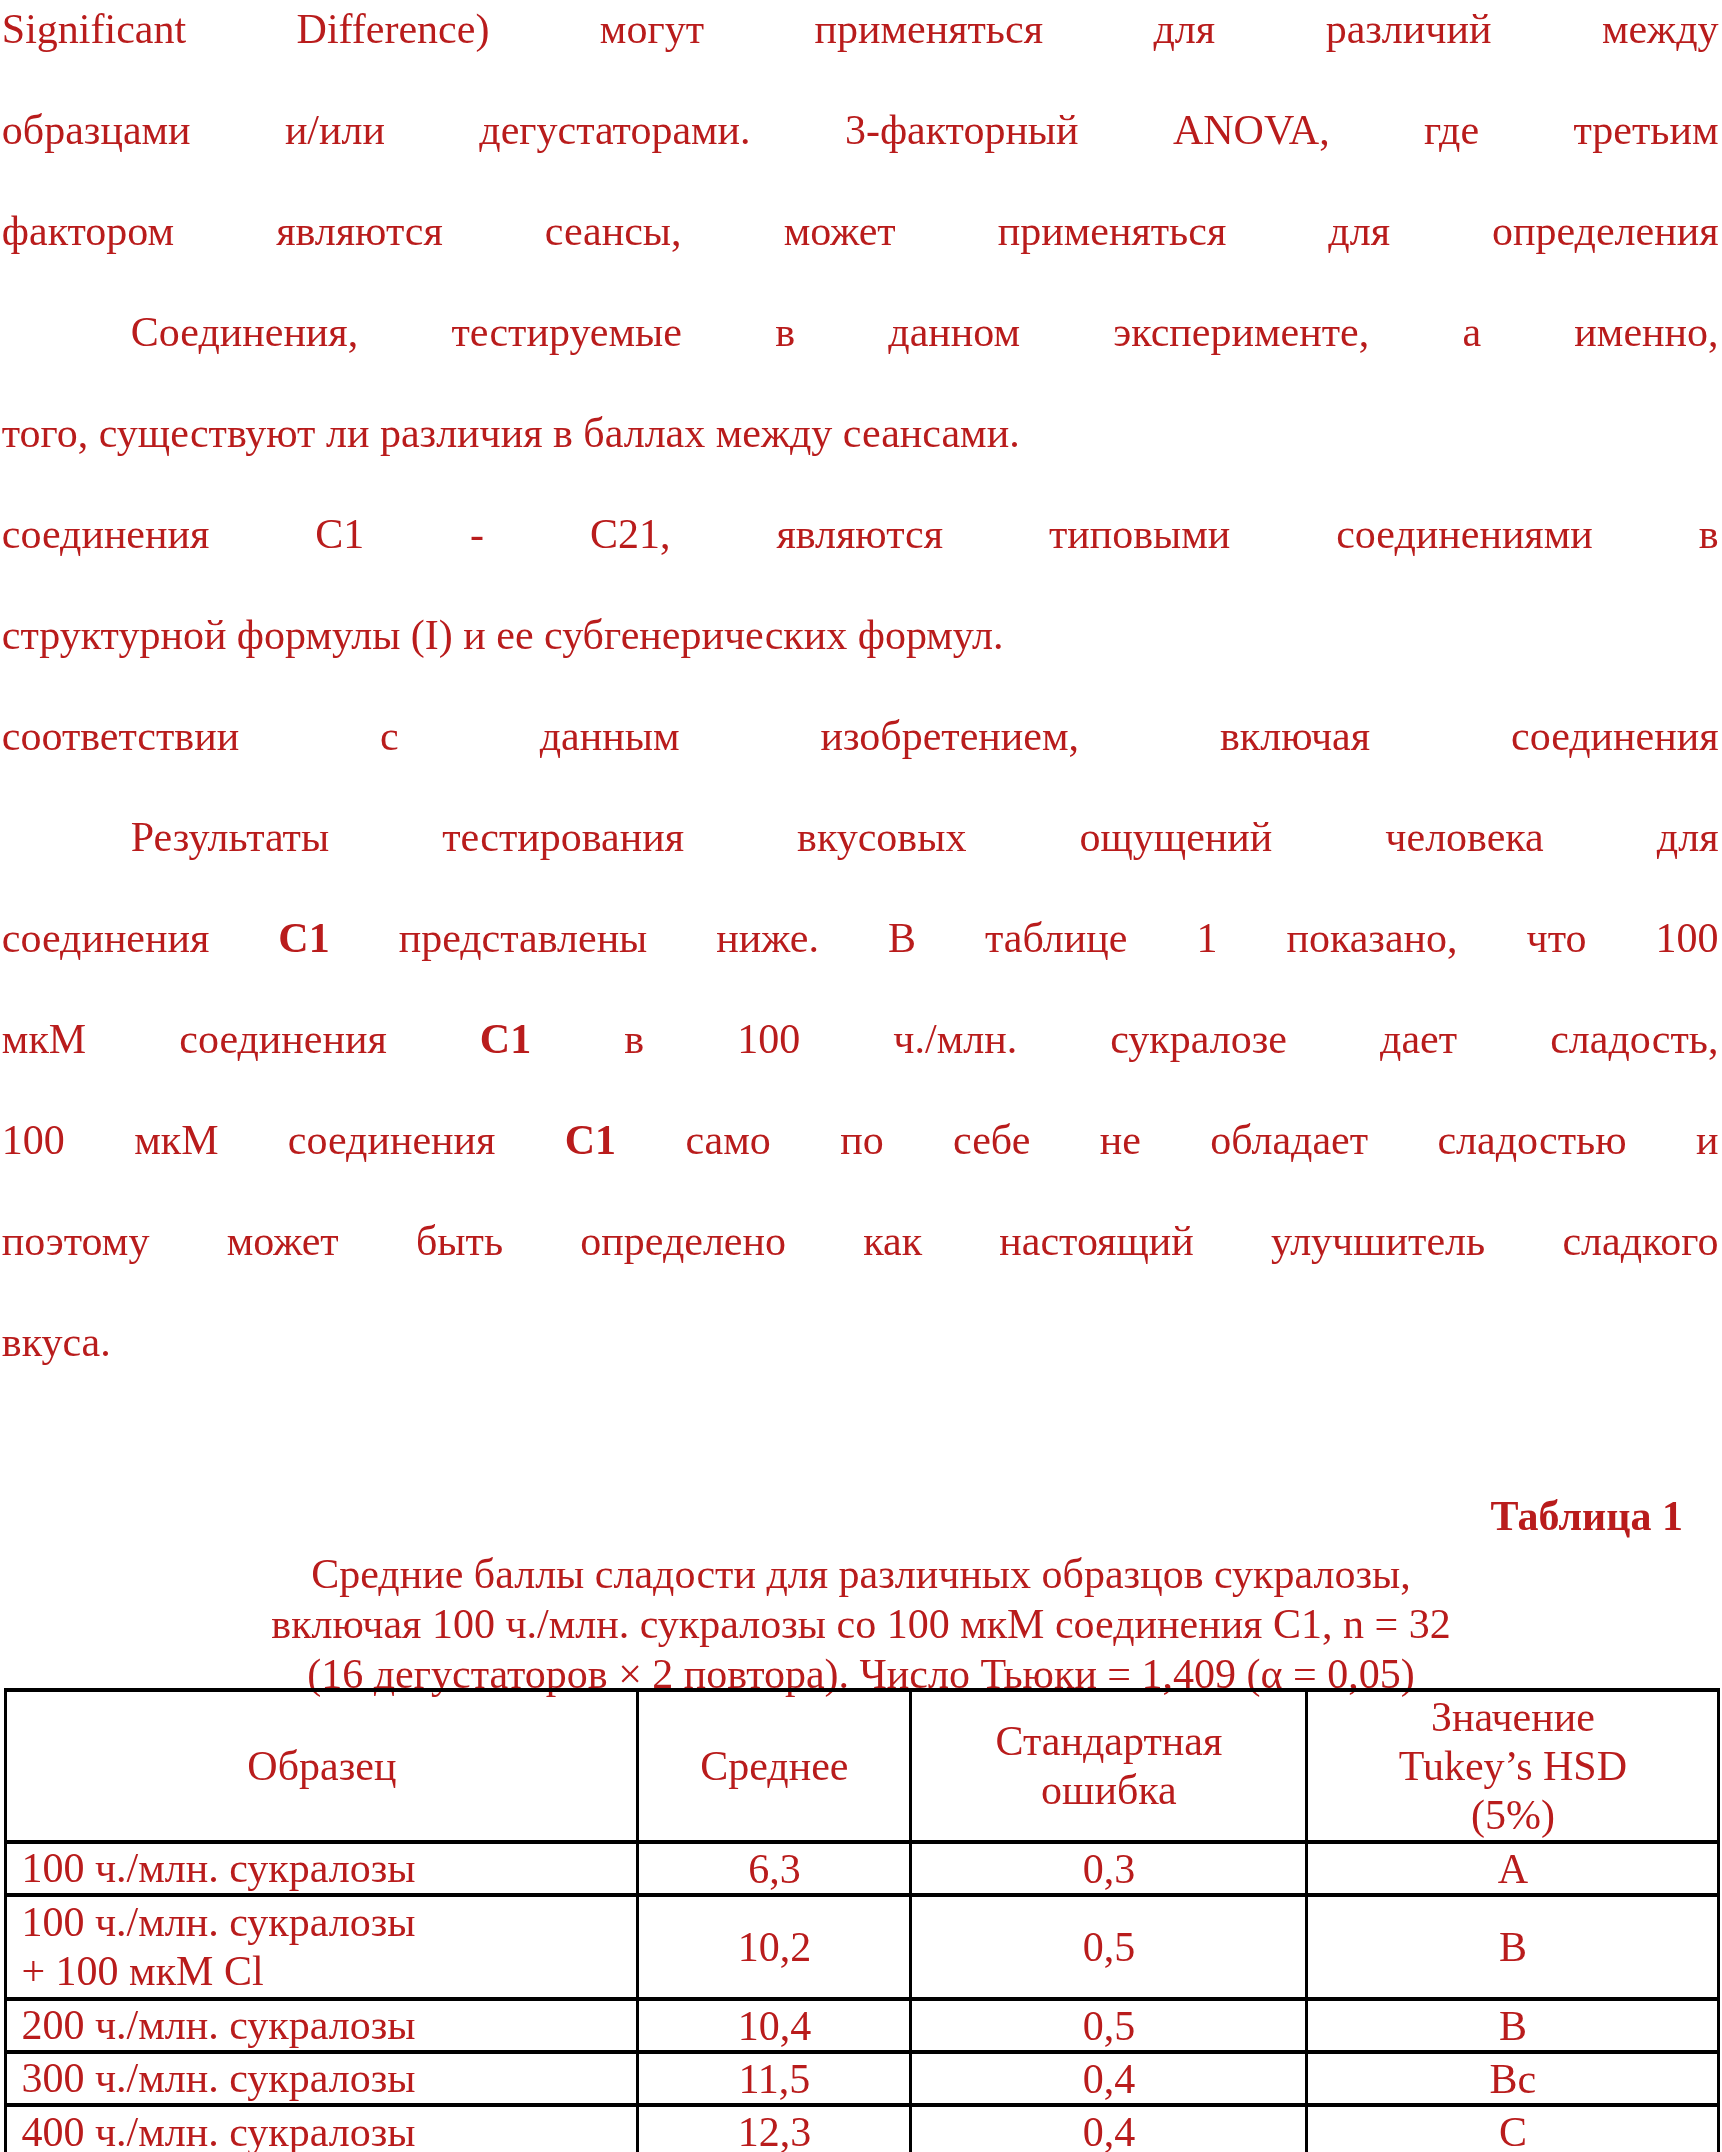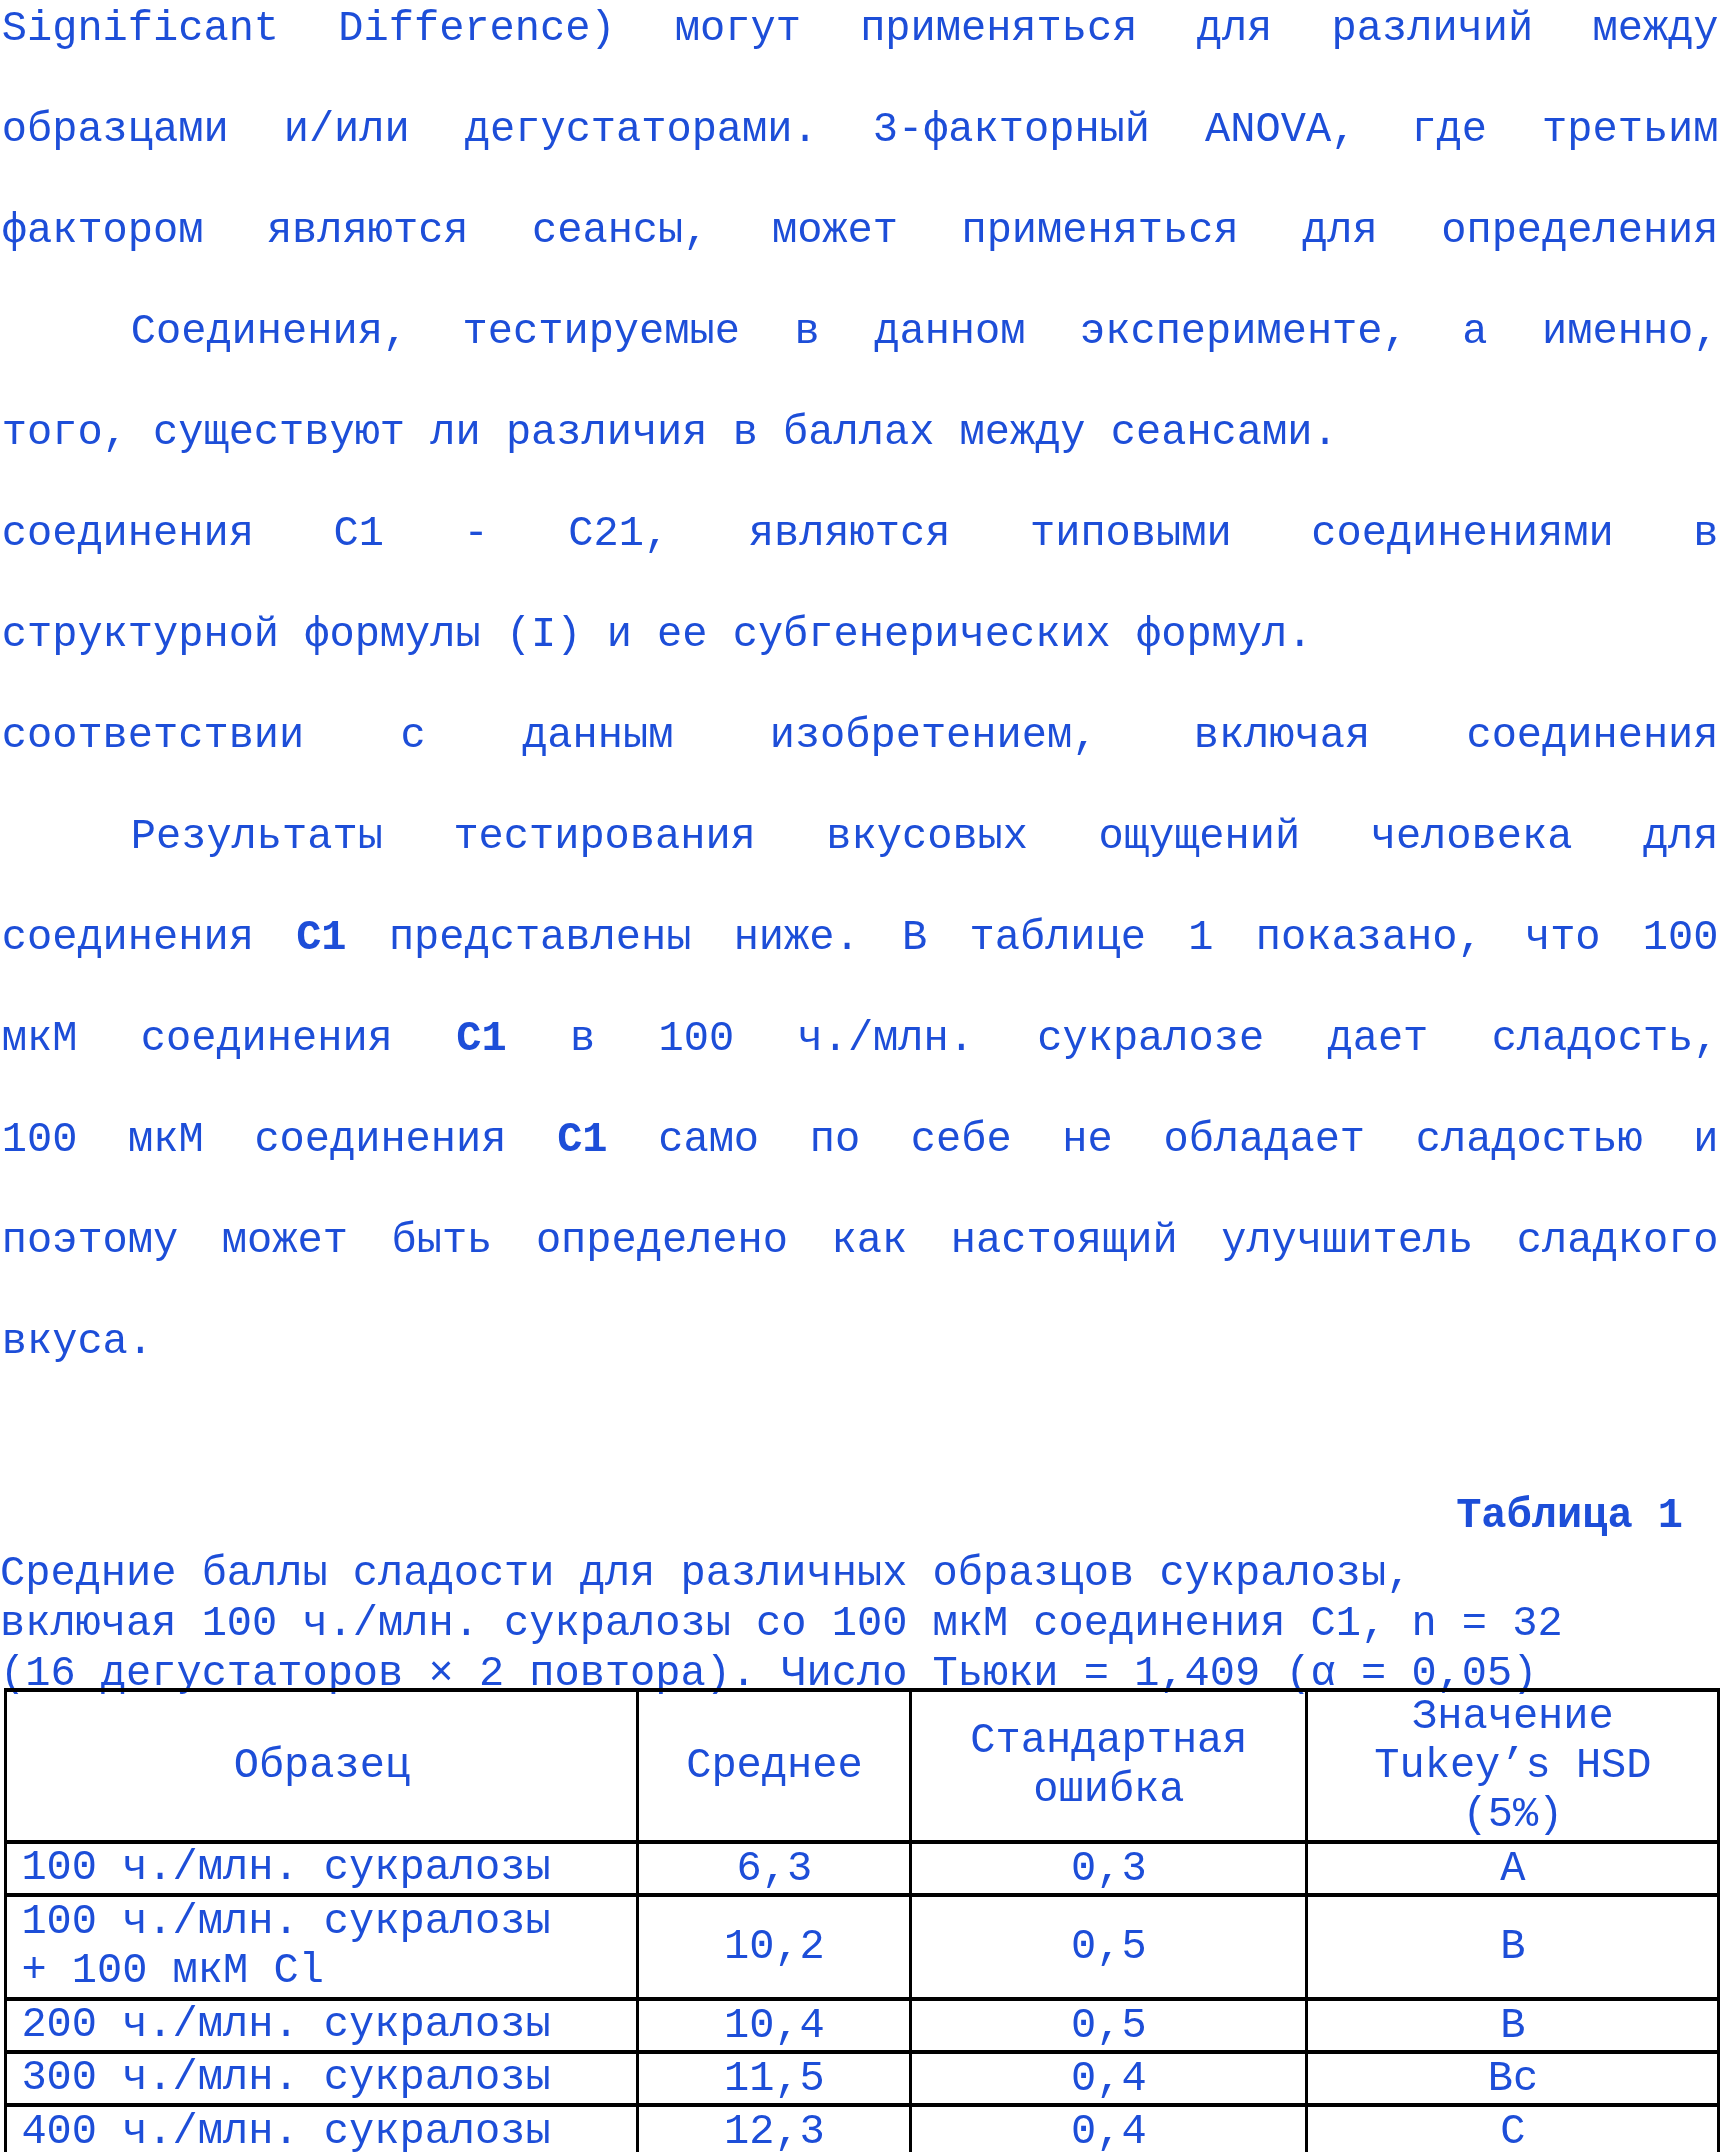--- a/index.html
+++ b/index.html
@@ -1,22 +1,22 @@
 <!DOCTYPE html>
 <html style="font-size:14px"><head>
 <meta charset="utf-8">
 <style>
   html,body{margin:0;padding:0;background:#888;}
   .page{
     position:relative;
     width:1722px;height:2153px;
     margin:0 auto;
     background:#ffffff;
-    color:#1d4ed8;
-    font-family:Liberation Mono, monospace;
+    color:#b91c1c;
+    font-family:Liberation Serif, serif;
     font-size:42px;
     overflow:hidden;
   }
   
   #body-text{position:absolute;top:-21px;left:1.8px;right:3.5px;}
   .line{
     line-height:101px;
     text-align:justify;
     text-align-last:justify;
     white-space:normal;
@@ -25,21 +25,21 @@
   .line.ind{text-indent:129px;}
   .bd{font-weight:bold;}
   
   .tbl-heading{
     position:absolute;top:1491px;left:0;right:39px;
     text-align:right;font-weight:bold;line-height:50px;
   }
   
   #caption{
     position:absolute;top:1549px;left:0;right:0;
-    text-align:left;line-height:50px;
+    text-align:center;line-height:50px;
   }
   
   table#tbl1{
     position:absolute;top:1688px;left:4.4px;
     width:1713px;
     border-collapse:collapse;
     table-layout:fixed;
     font-size:42px;
   }
   #tbl1 col.c1{width:632px;}

